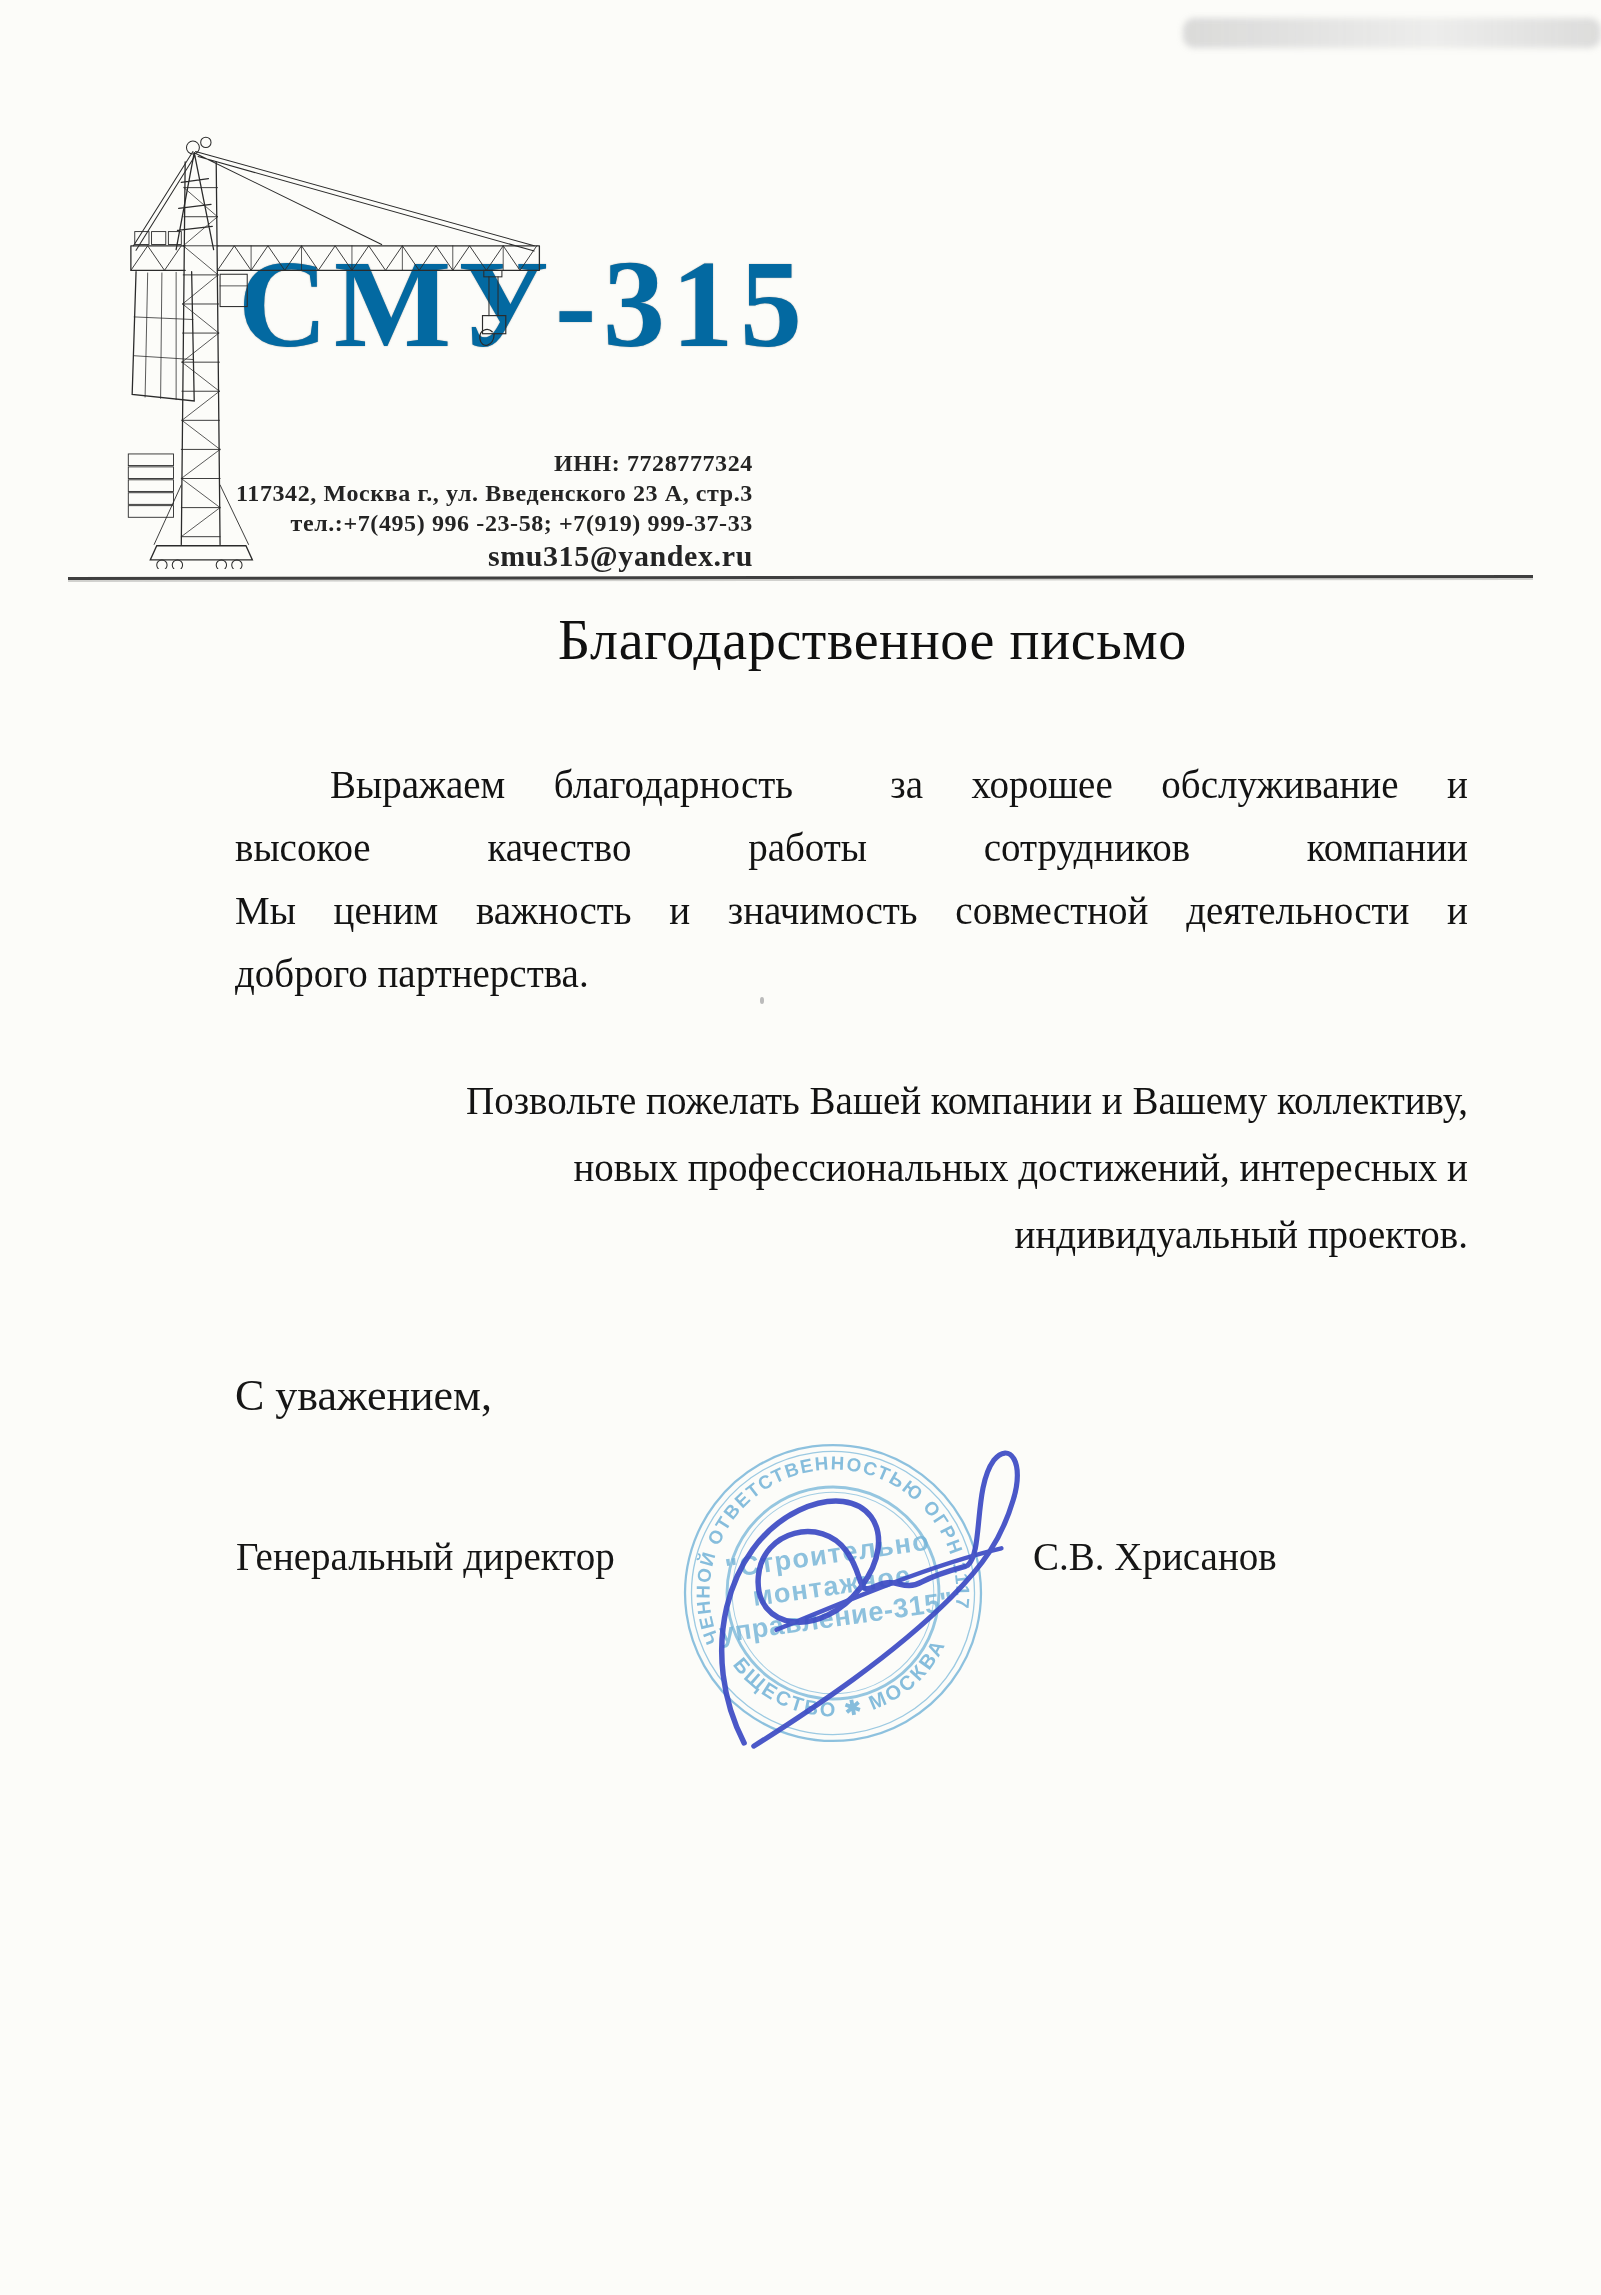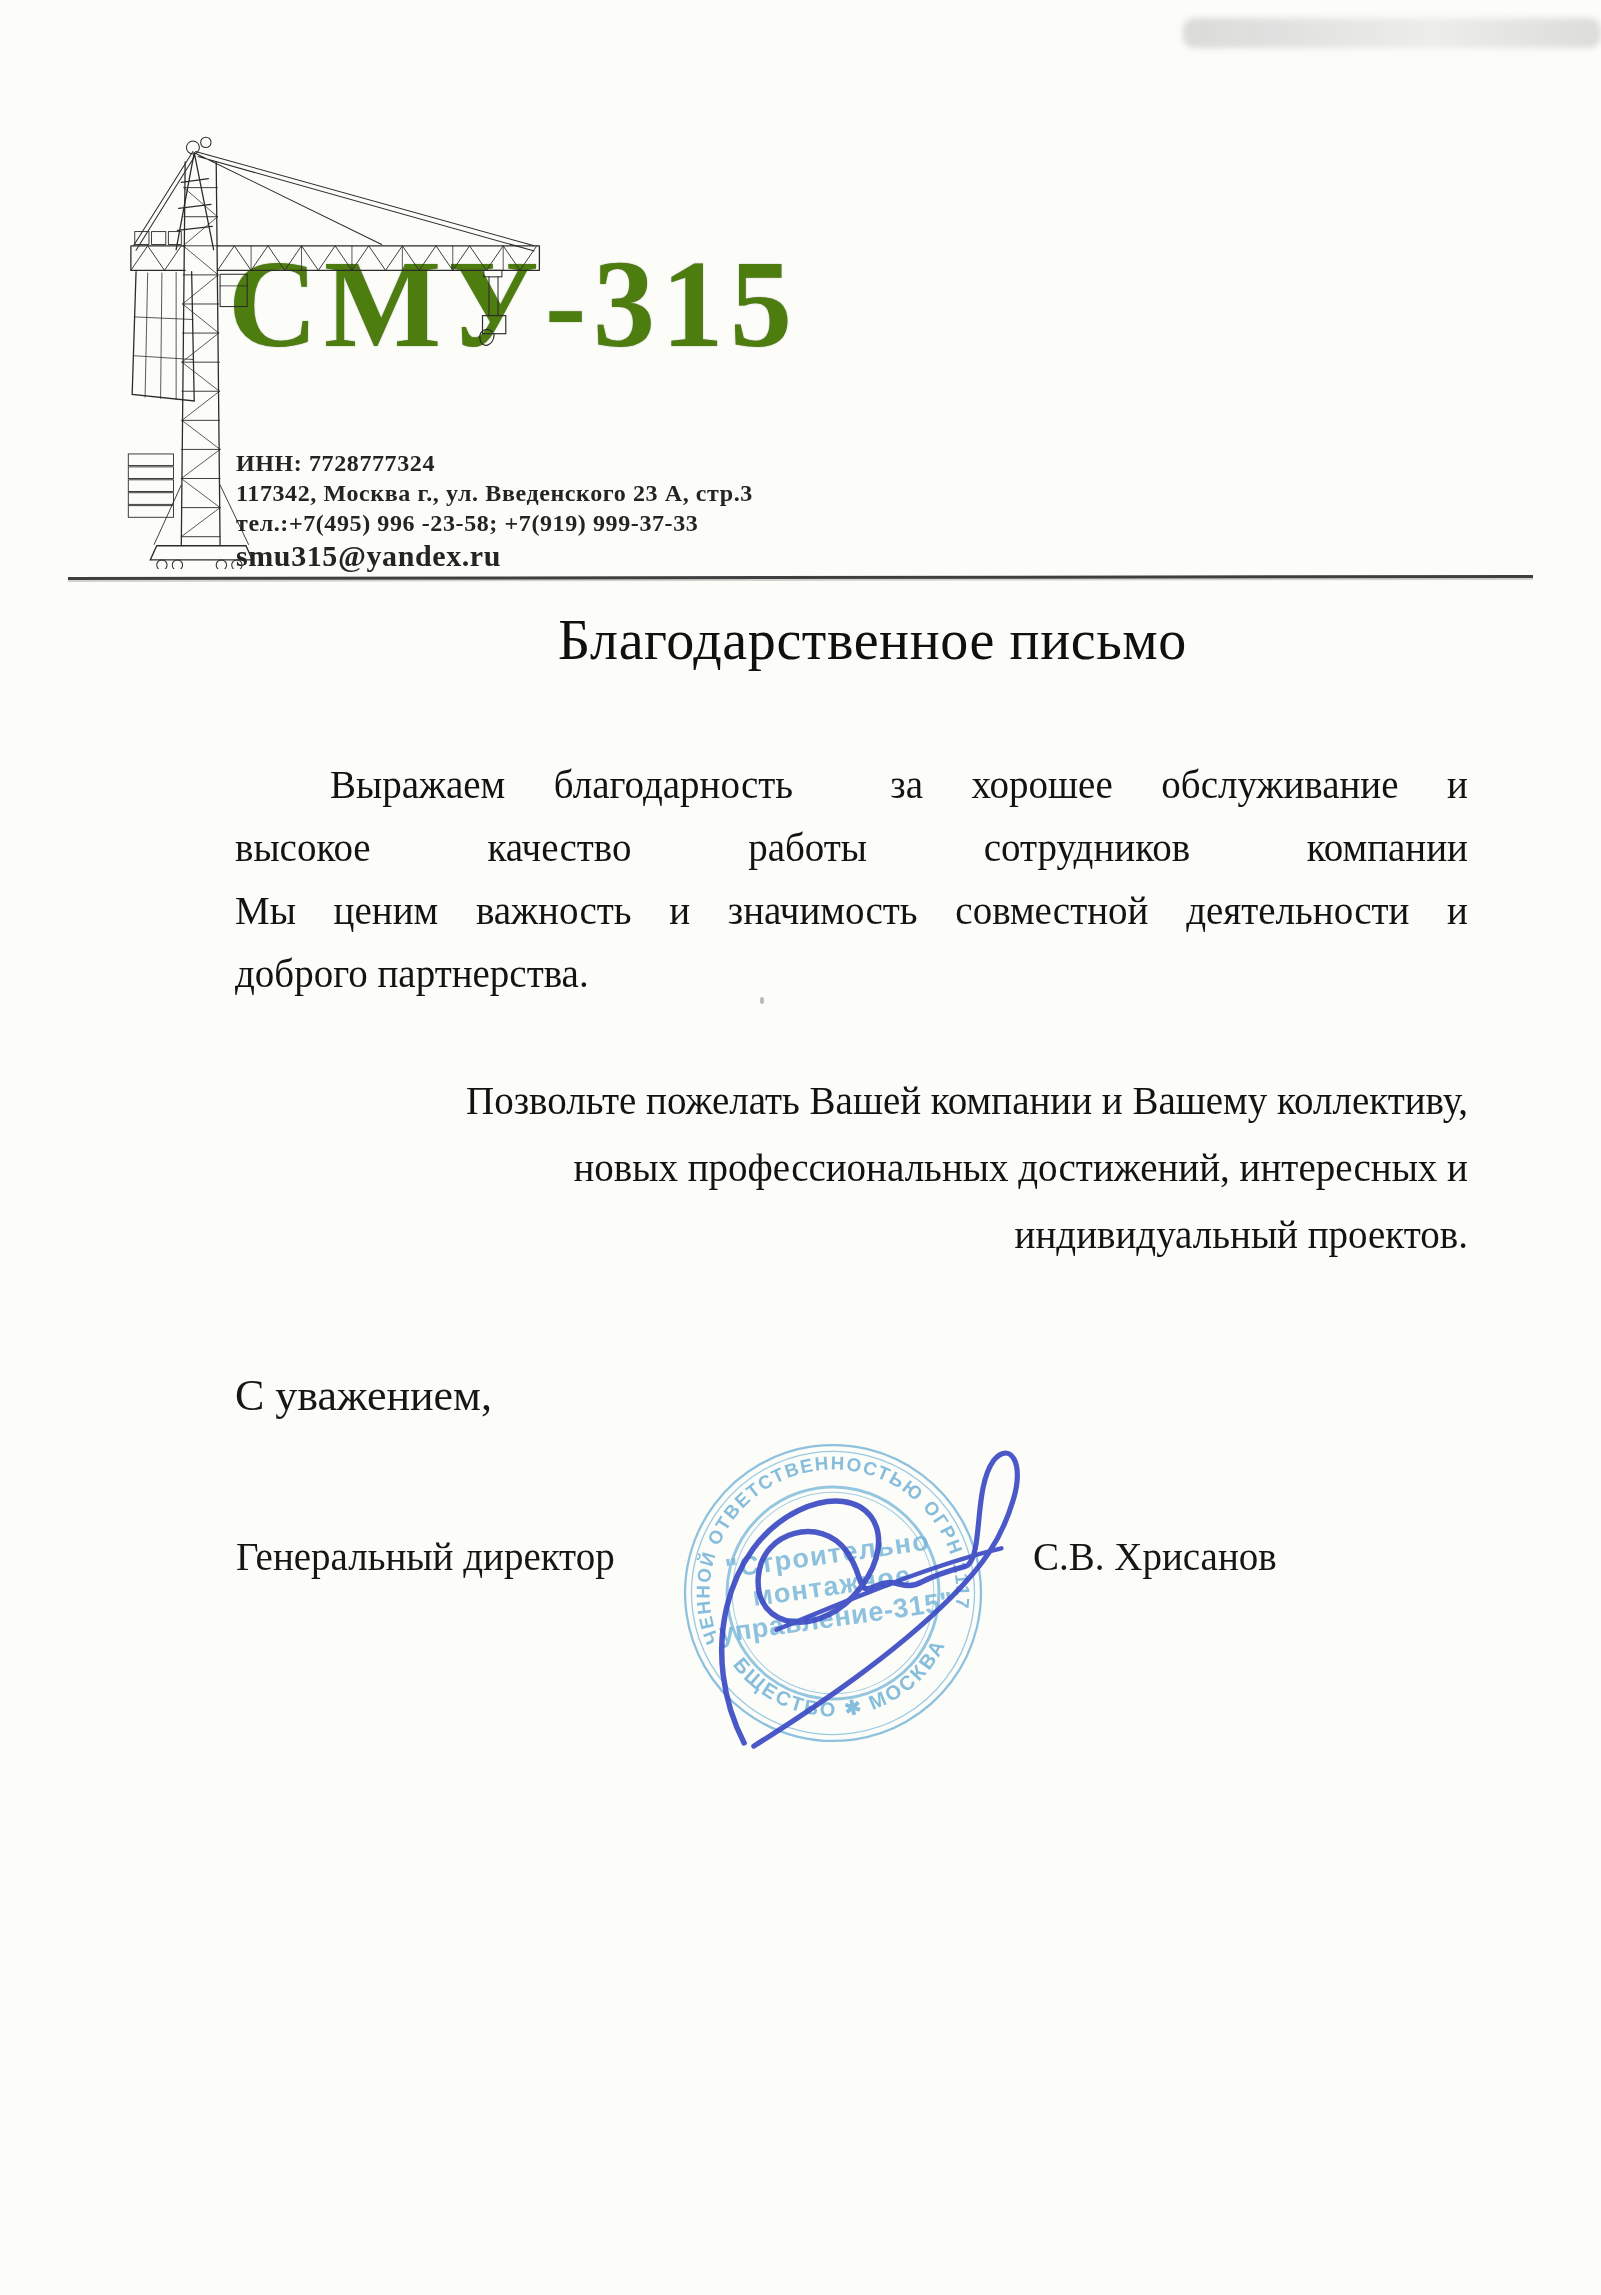--- a/index.html
+++ b/index.html
@@ -6,26 +6,26 @@
   body{
     width:1601px;height:2295px;position:relative;overflow:hidden;
     background:#fcfcf9;
     font-family:"Liberation Serif", serif;
     color:#161616;
   }
   .abs{position:absolute;}
   
   #crane-svg{left:97px;top:123px;width:453px;height:446px;z-index:3;}
   #logo-text{
-    left:228px;top:243px;z-index:2;
+    left:238px;top:243px;z-index:2;
     font-size:124px;font-weight:bold;line-height:1;letter-spacing:6.5px;
-    color:#4d7c0f;white-space:nowrap;
+    color:#0369a1;white-space:nowrap;
     text-shadow:0 0 1.3px rgba(60,60,60,.55);
   }
-  #company-info{left:236px;top:448px;z-index:4;font-weight:bold;color:#242424;}
+  #company-info{left:236px;top:448px;z-index:4;font-weight:bold;color:#242424;text-align:right;}
   #company-info .info-ln{font-size:24px;line-height:30px;white-space:nowrap;letter-spacing:0.6px;}
   #company-email{
     font-size:30px;line-height:35px;font-weight:bold;letter-spacing:0.6px;
     text-decoration-thickness:1.9px;text-underline-offset:4.5px;
   }
   #rule{left:68px;top:576px;width:1465px;height:2.6px;background:#3f3f3f;z-index:1;
         box-shadow:0 1.9px 0 rgba(80,80,80,.25);transform:rotate(-.08deg);}
   
   #letter-title{
     left:0;top:607px;width:1601px;text-align:center;

